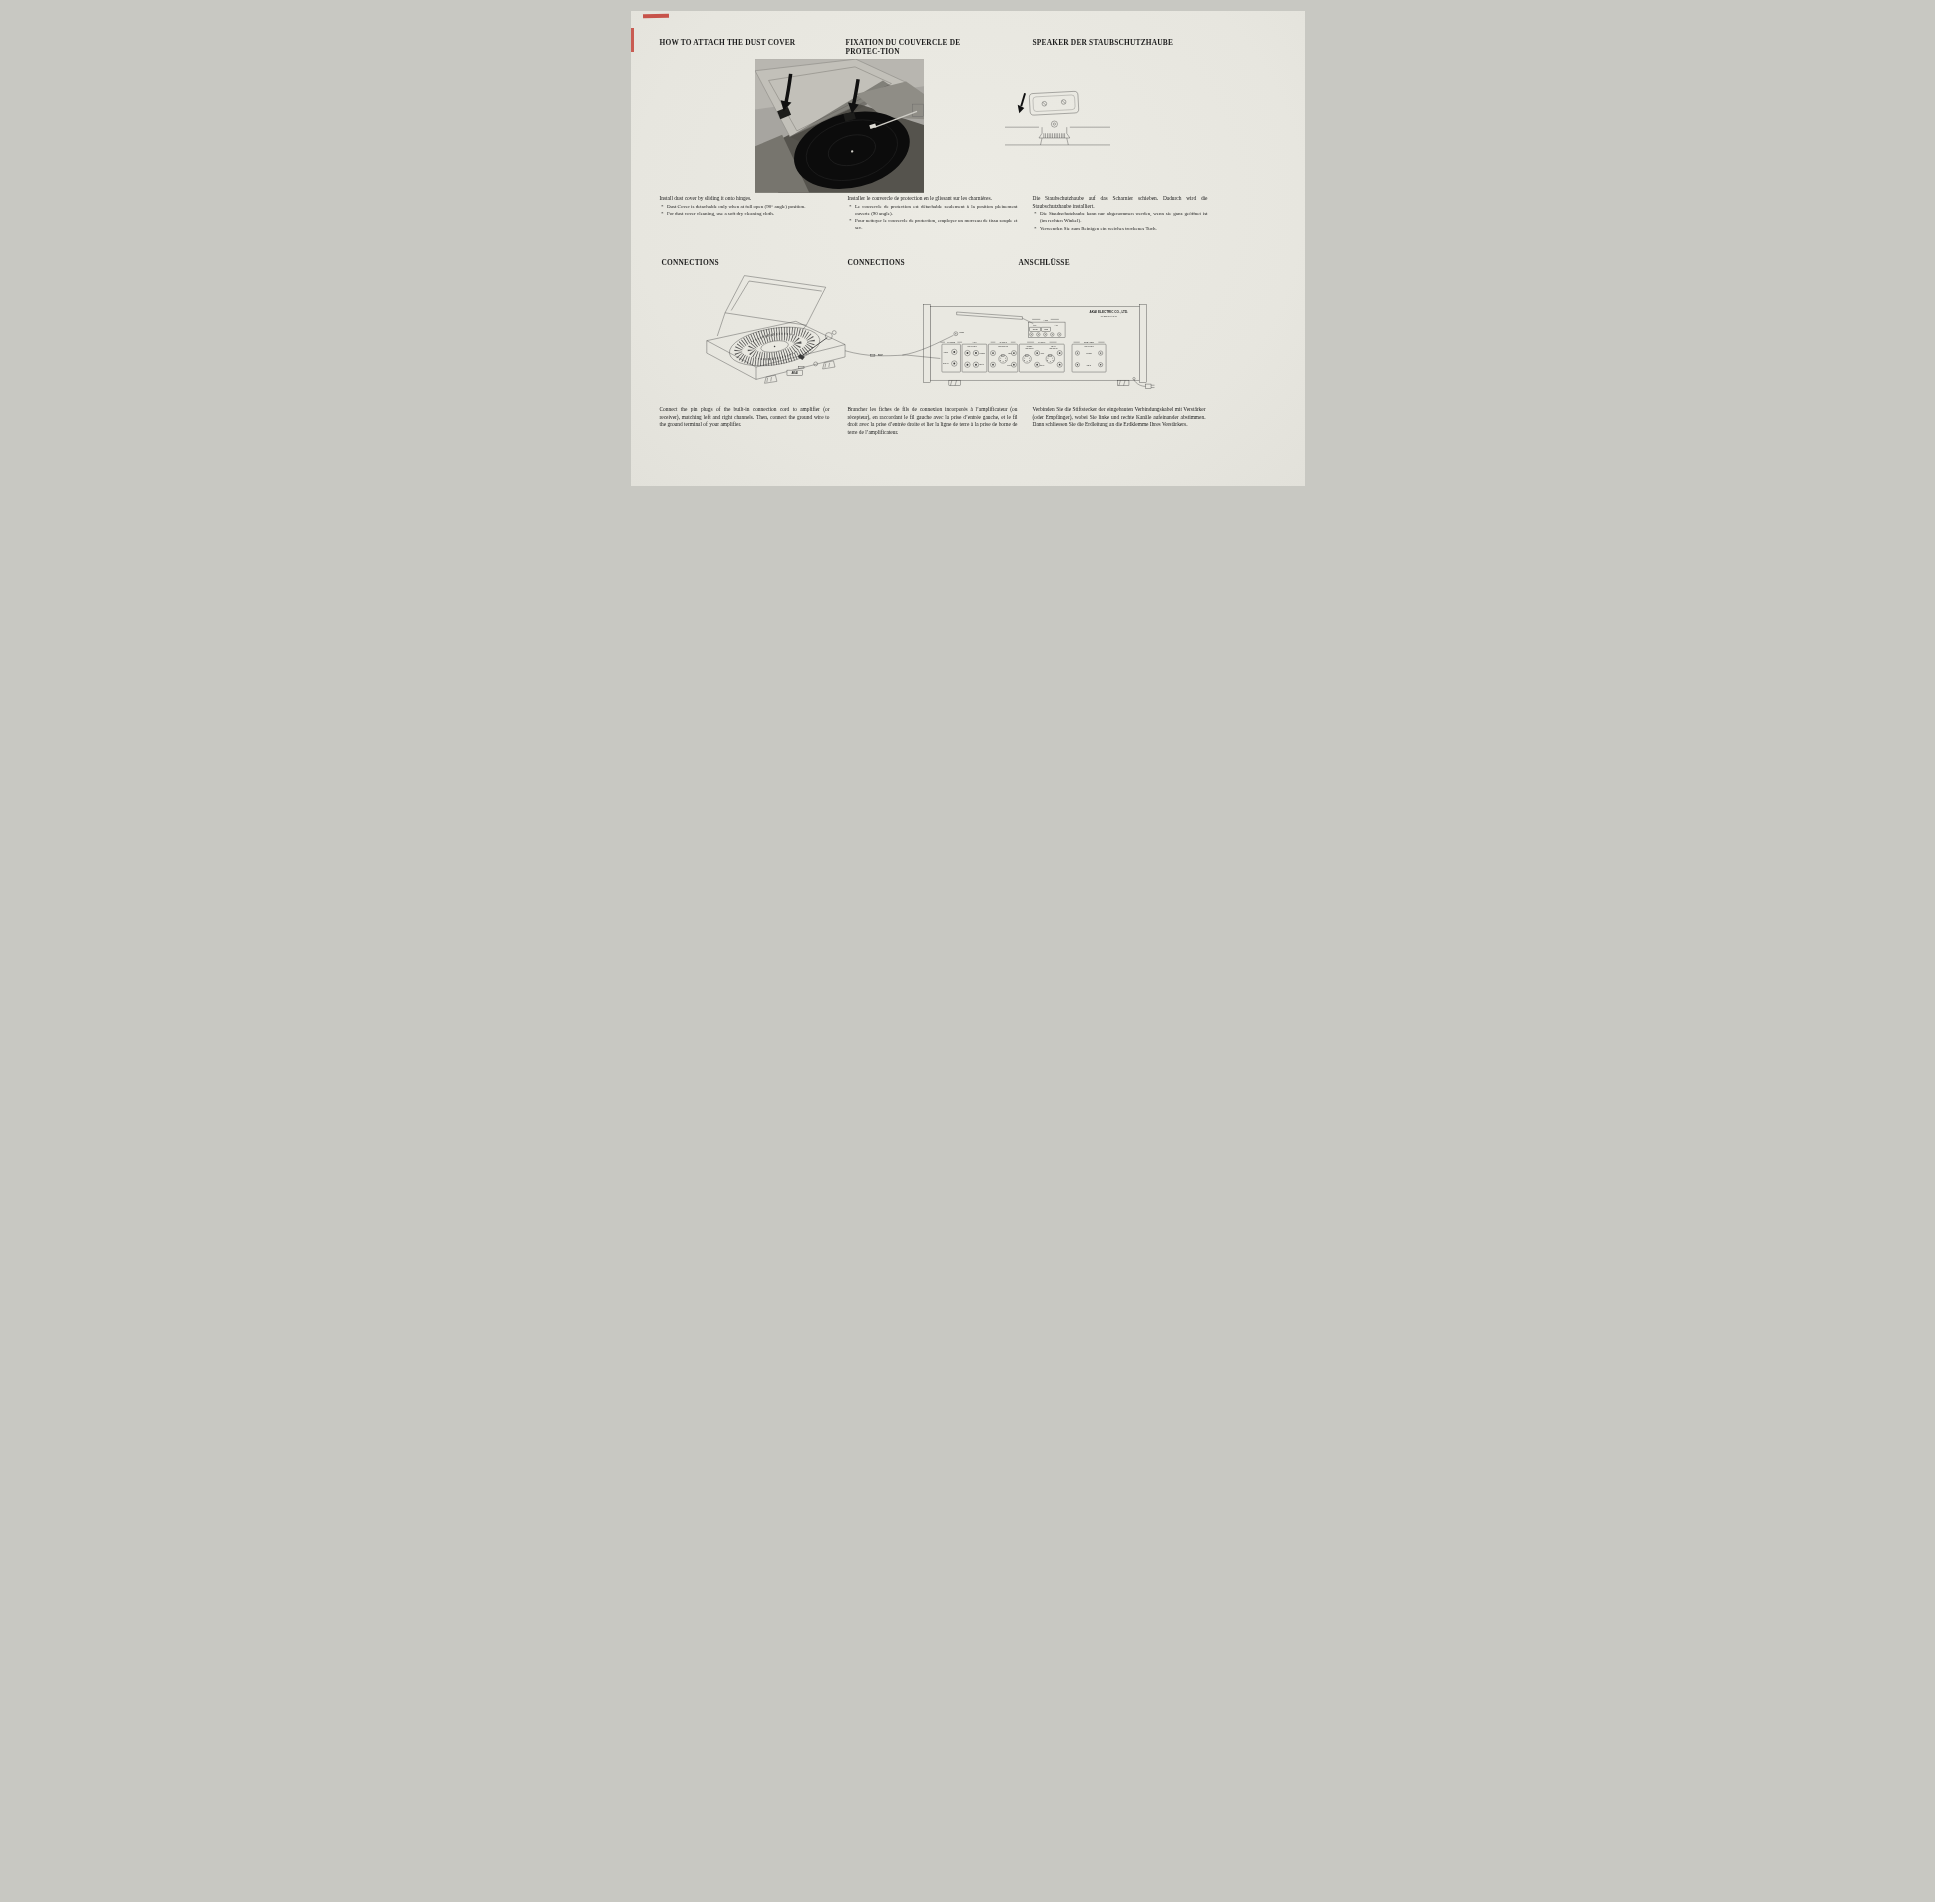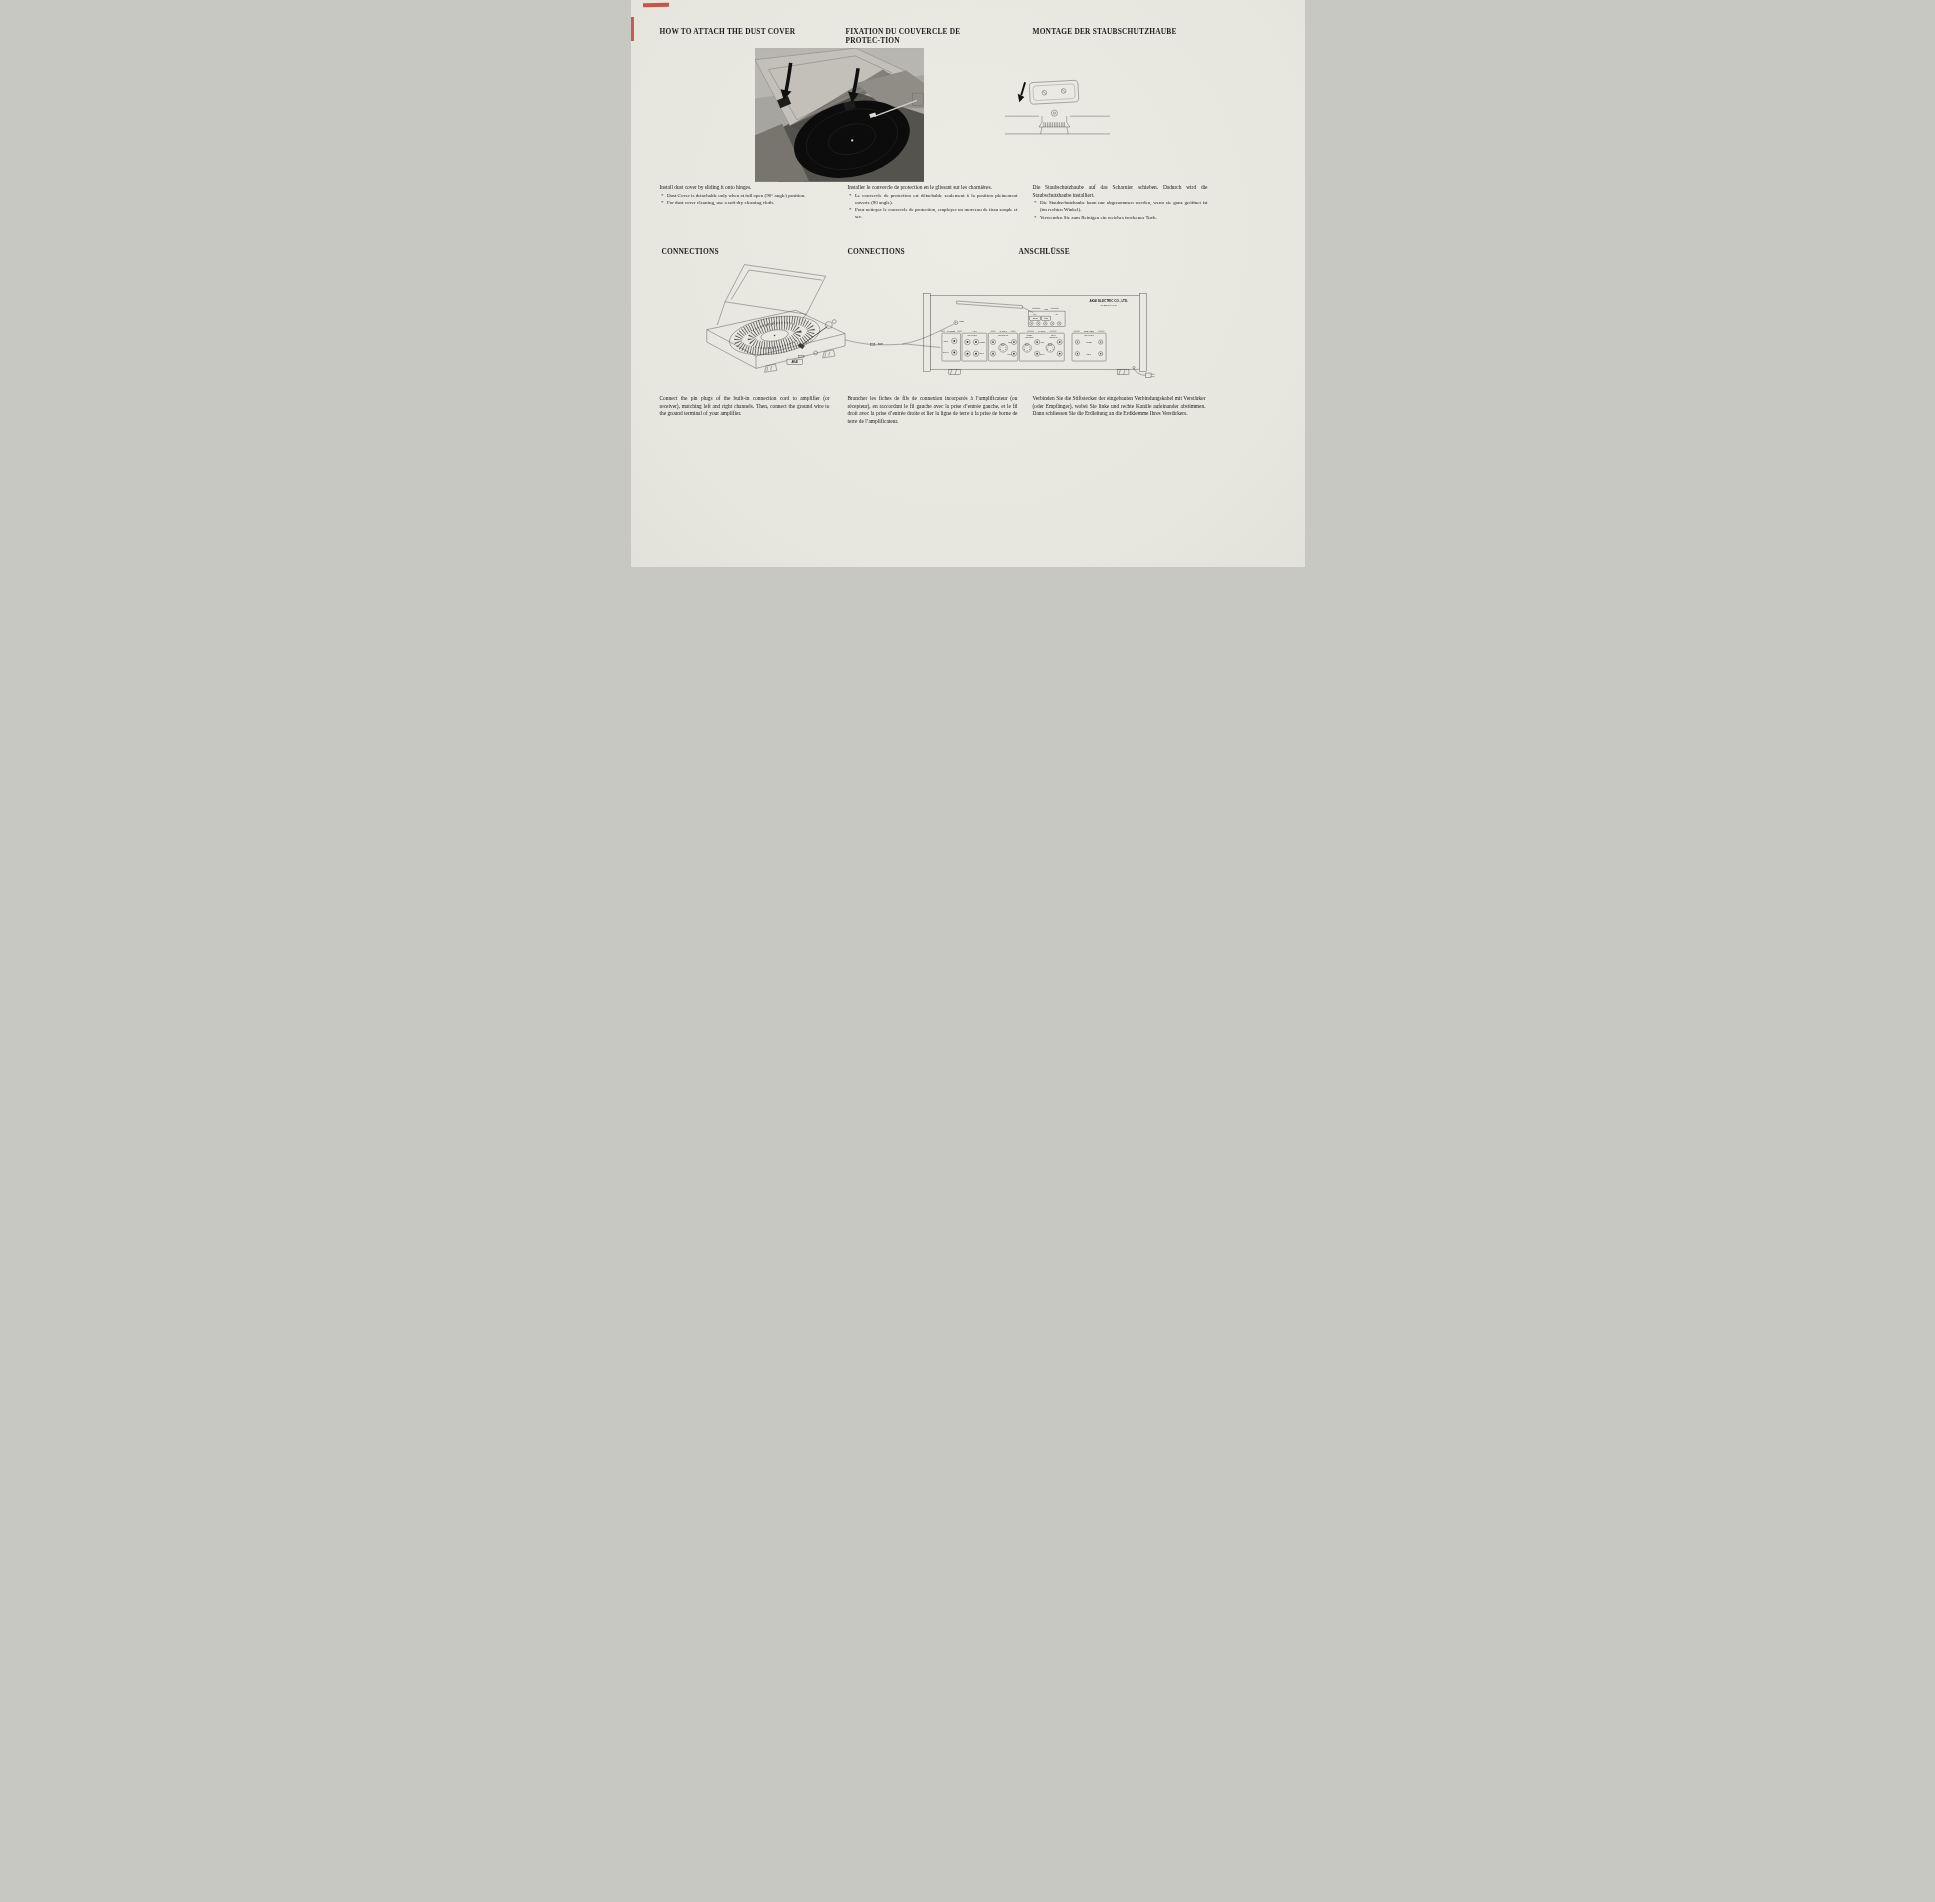--- a/index.html
+++ b/index.html
@@ -1,19 +1,19 @@
 <!DOCTYPE html>
 <html style="font-size:6.2px"><head>
 <meta charset="utf-8">
 <style>
   html,body{margin:0;padding:0;background:#c8c8c2;}
   .page{
     position:relative;
-    width:674px;height:567px;
-    margin:0 auto;
+    width:674px;height:475px;
+    margin:11px auto;
     background:#e9e8e1;
     background-image:radial-gradient(ellipse at 50% 40%, #ecebe4 0%, #e7e6df 70%, #e2e1da 100%);
     overflow:hidden;
     font-family:"Liberation Serif",serif;
     color:#1c1c1c;
   }
   .abs{position:absolute;}
   .h1{font-weight:bold;font-size:7.4px;letter-spacing:0.2px;line-height:1.15;}
   .body-p{font-size:5.4px;line-height:1.4;text-align:justify;}
   .body-p.first{margin:0 0 1.2px 0;}
@@ -29,21 +29,21 @@
 </head>
 <body>
 
 <div class="page">
 
   <div class="abs red-top"></div>
   <div class="abs red-left"></div>
 
   <div class="abs h1" style="left:29px;top:28px;width:166px;">HOW TO ATTACH THE DUST COVER</div>
   <div class="abs h1" style="left:215px;top:28px;width:132px;">FIXATION DU COUVERCLE DE PROTEC-TION</div>
-  <div class="abs h1" style="left:402px;top:28px;width:178px;">MONTAGE DER STAUBSCHUTZHAUBE</div>
+  <div class="abs h1" style="left:402px;top:28px;width:178px;">SPEAKER DER STAUBSCHUTZHAUBE</div>
 
   <div class="abs" style="left:124px;top:48px;width:169px;height:134px;">
     <svg width="169" height="134" viewBox="0 0 436 345">
       <rect x="0" y="0" width="436" height="345" fill="#a7a5a0"></rect>
       <polygon points="0,0 436,0 436,70 0,130" fill="#b8b6b0"></polygon>
 
       <polygon points="40,220 250,110 436,170 436,345 60,345" fill="#55534d"></polygon>
       <polygon points="0,225 70,195 140,345 0,345" fill="#77756e"></polygon>
 
       <g>

